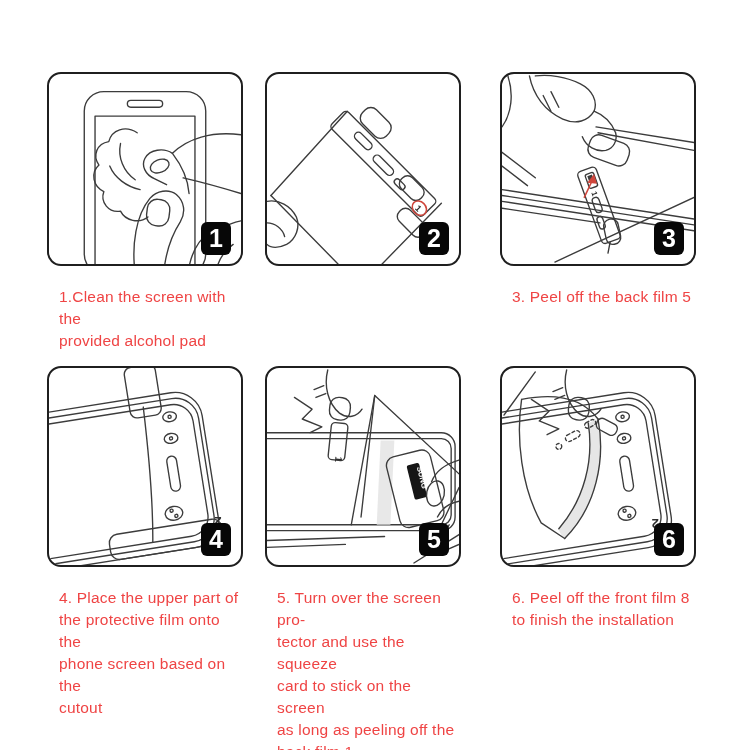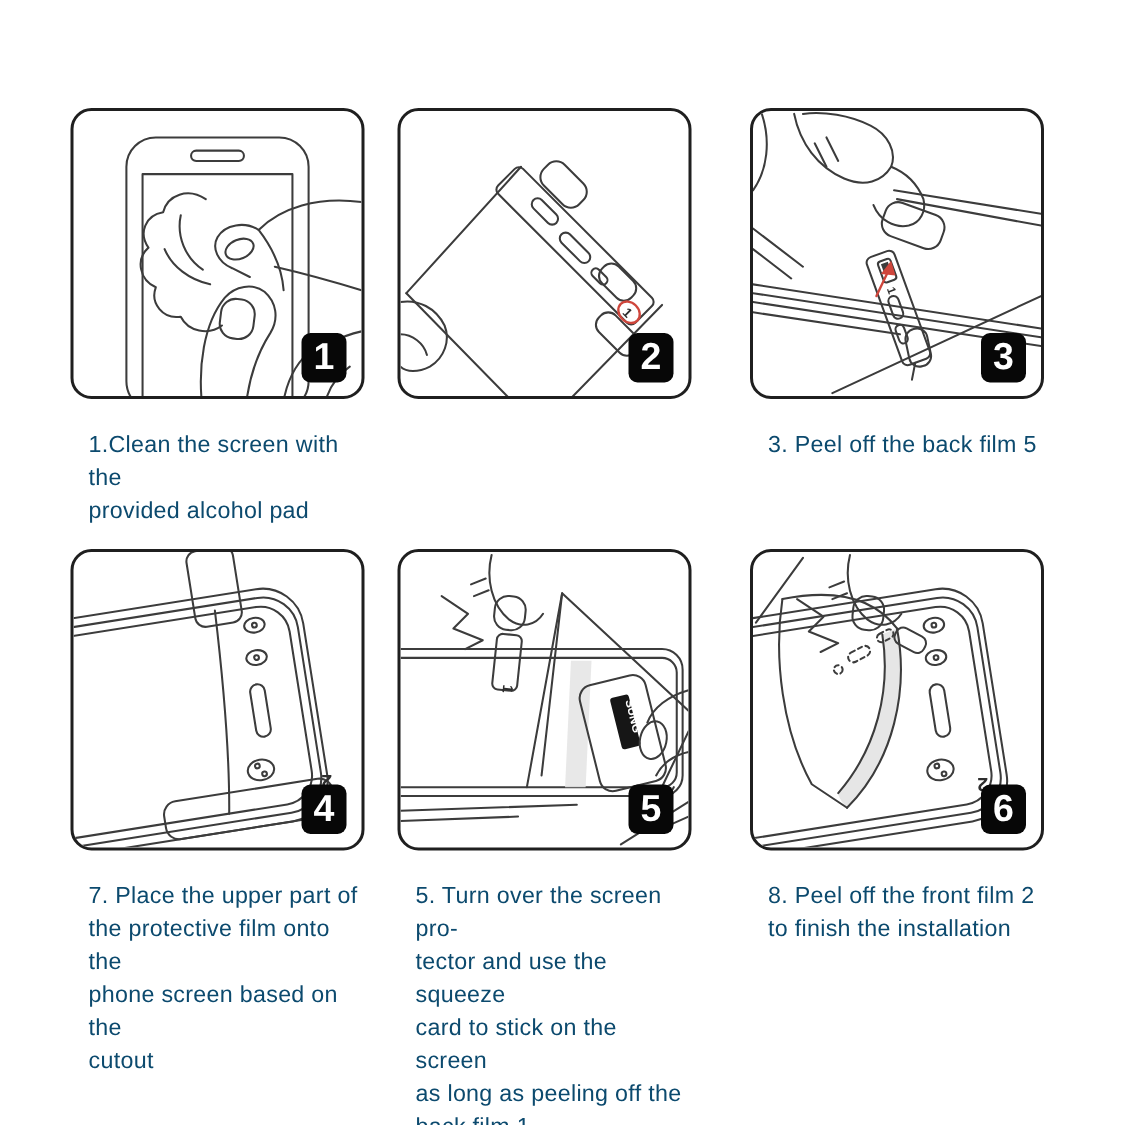--- a/index.html
+++ b/index.html
@@ -6,21 +6,21 @@
   .sheet{position:relative;width:750px;height:750px;background:#ffffff;
          font-family:"Liberation Sans",sans-serif;overflow:hidden;}
   .cell{position:absolute;width:196px;}
   .panel{position:relative;height:190px;background:#fff;border:2.5px solid #1f1f1f;
          border-radius:14px;overflow:hidden;}
   .row2 .panel{height:197px;}
   .panel svg{position:absolute;left:0;top:0;width:100%;height:100%;}
   .badge{position:absolute;right:10px;bottom:9px;width:30px;height:33px;background:#070707;
          border-radius:6px;color:#fff;font-size:25px;font-weight:bold;
          display:flex;align-items:center;justify-content:center;line-height:1;}
-  .caption{margin:0;padding:20px 2px 0 12px;font-size:15.5px;line-height:22px;color:#0c4a6e;
+  .caption{margin:0;padding:20px 2px 0 12px;font-size:15.5px;line-height:22px;color:#ef4444;
            letter-spacing:0.2px;white-space:pre-line;}
   .ln{fill:none;stroke:#3c3c3c;stroke-width:1.4;stroke-linecap:round;stroke-linejoin:round;}
   .red{fill:none;stroke:#cf463c;stroke-width:1.6;stroke-linecap:round;}
   .redfill{fill:#cf463c;stroke:none;}
   .mark{fill:#2e2e2e;font-weight:bold;font-family:"Liberation Sans",sans-serif;}
   .dash{stroke-dasharray:3 2.5;}
   .grayfill{fill:#e6e6e6;stroke:none;}
 </style>
 </head>
 <body>
@@ -148,21 +148,21 @@
             <circle class="ln" cx="118" cy="147" r="1.6"></circle>
             <circle class="ln" cx="122" cy="153" r="1.6"></circle>
           </g>
           <rect class="ln" x="92" y="-4" width="32" height="52" rx="7"></rect>
           <rect class="ln" x="50" y="162" width="116" height="26" rx="9"></rect>
         </g>
         <text class="mark" font-size="13" transform="translate(176,150) rotate(180)">2</text>
       </svg>
       <div class="badge">4</div>
     </div>
-    <p class="caption">7. Place the upper part of
+    <p class="caption">4. Place the upper part of
 the protective film onto the
 phone screen based on the
 cutout</p>
   </div>
 
   <div class="cell row2" style="left:265px;top:366px;">
     <div class="panel">
       <svg viewBox="0 0 196 197">
         <g>
           <rect class="ln" x="-30" y="64" width="222" height="100" rx="14"></rect>
@@ -244,17 +244,17 @@
           <rect class="ln" x="68" y="28" width="21" height="23" rx="9" transform="rotate(6 78 39)"></rect>
           <path class="ln" d="M30,30 L48,42 L38,52 L58,60 L46,66"></path>
           <path class="ln" d="M52,22 L62,18"></path>
           <path class="ln" d="M54,30 L64,26"></path>
           <rect class="ln" x="96" y="52" width="22" height="12" rx="5" transform="rotate(28 107 58)"></rect>
         </g>
         <text class="mark" font-size="13" transform="translate(160,152) rotate(180)">2</text>
       </svg>
       <div class="badge">6</div>
     </div>
-    <p class="caption">8. Peel off the front film 2
+    <p class="caption">6. Peel off the front film 8
 to finish the installation</p>
   </div>
 
 </div>
 
 </body></html>

